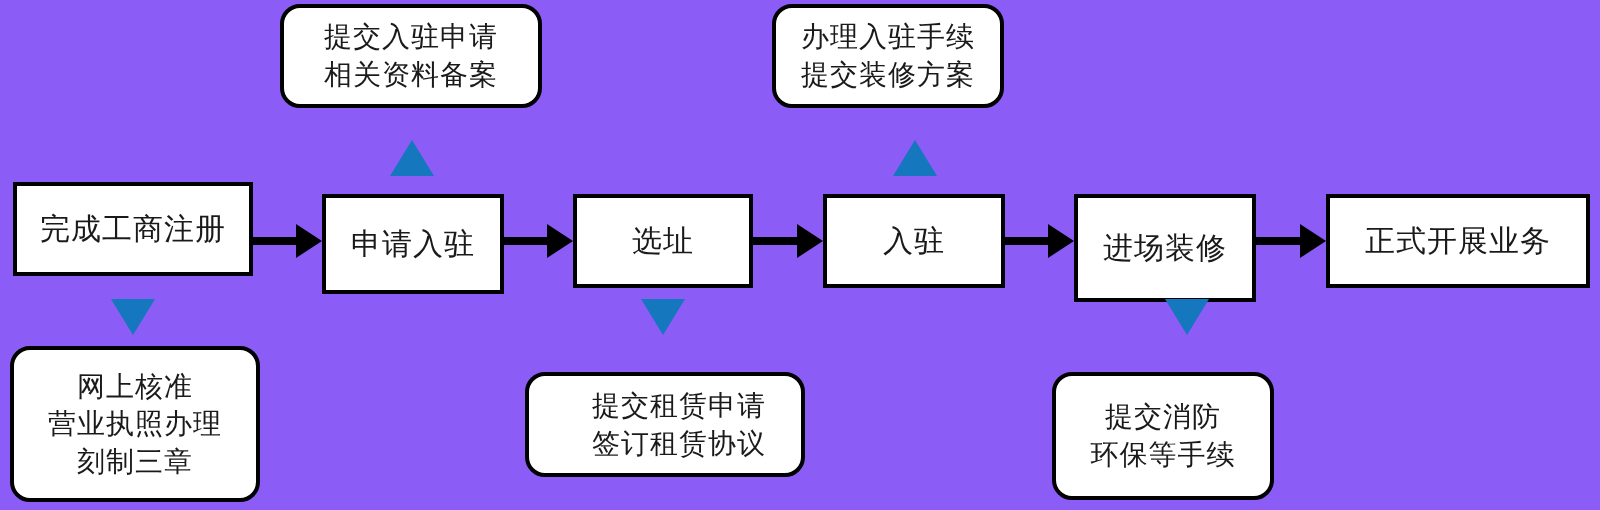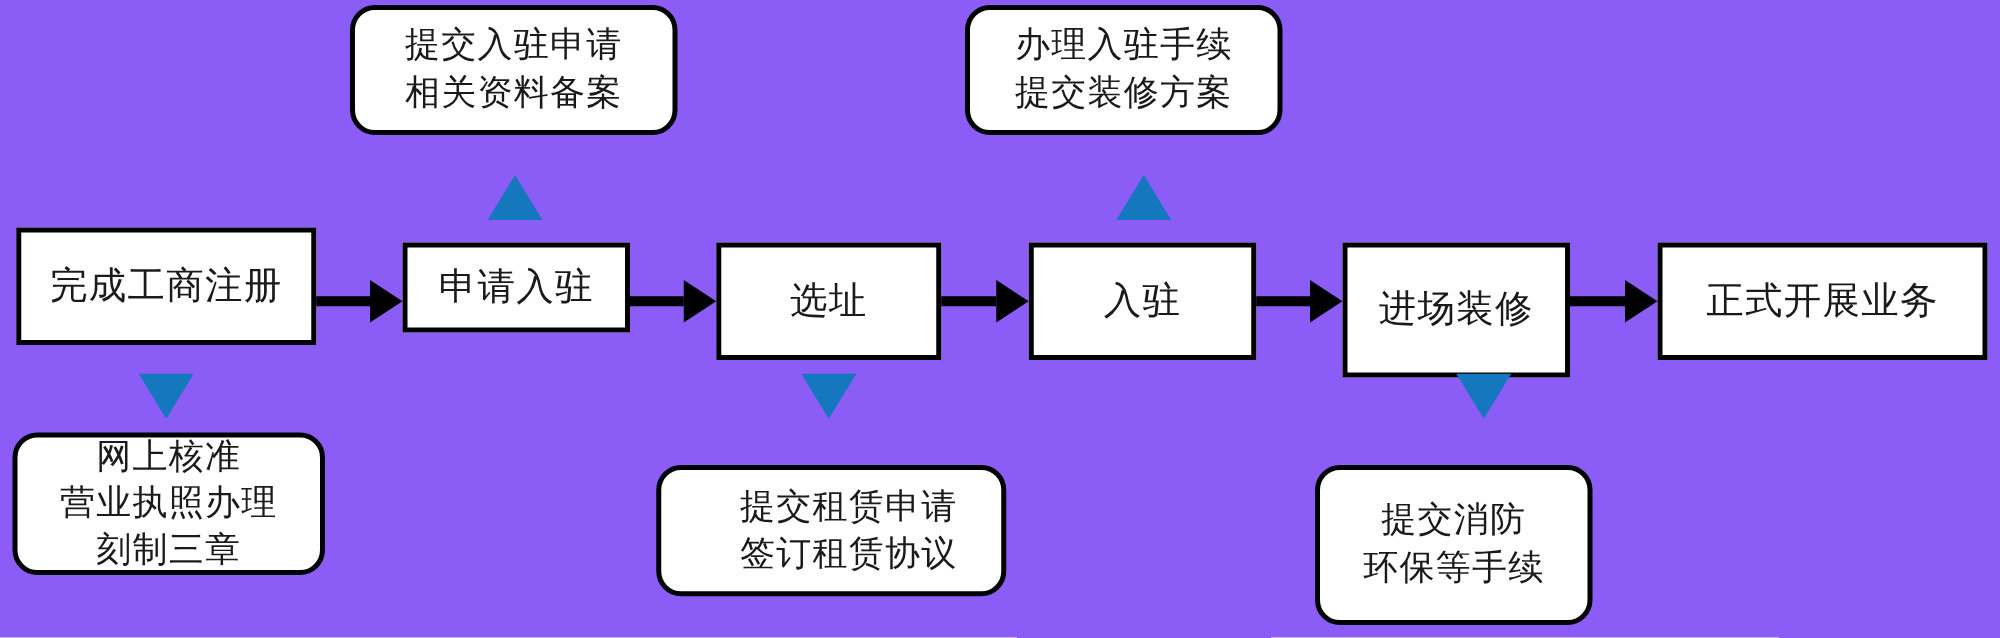--- a/index.html
+++ b/index.html
@@ -96,34 +96,34 @@
 </head>
 <body>
 
 <div id="canvas">
 
   <div class="note-box" style="left:280px; top:4px; width:262px; height:104px;">
     <span class="ln">提交入驻申请</span>
     <span class="ln">相关资料备案</span>
   </div>
 
-  <div class="note-box" style="left:772px; top:4px; width:254px; height:104px;">
+  <div class="note-box" style="left:772px; top:4px; width:232px; height:104px;">
     <span class="ln">办理入驻手续</span>
     <span class="ln">提交装修方案</span>
   </div>
 
   <div class="tri tri-up" style="left:390px; top:140px; border-bottom:36px solid #1577BE;"></div>
 
   <div class="tri tri-up" style="left:893px; top:140px; border-bottom:36px solid #1577BE;"></div>
 
   <div class="proc-box" style="left:13px; top:182px; width:240px; height:94px;">
     <span>完成工商注册</span>
   </div>
 
-  <div class="proc-box" style="left:322px; top:194px; width:182px; height:72px;">
+  <div class="proc-box" style="left:322px; top:194px; width:182px; height:100px;">
     <span>申请入驻</span>
   </div>
 
   <div class="proc-box" style="left:573px; top:194px; width:180px; height:94px;">
     <span>选址</span>
   </div>
 
   <div class="proc-box" style="left:823px; top:194px; width:182px; height:94px;">
     <span>入驻</span>
   </div>
@@ -160,21 +160,21 @@
     <span class="shaft" style="width:44px;"></span>
     <span class="head" style="left:44px;"></span>
   </div>
 
   <div class="tri tri-down" style="left:111px; top:299px; border-top:36px solid #1577BE;"></div>
 
   <div class="tri tri-down" style="left:641px; top:299px; border-top:36px solid #1577BE;"></div>
 
   <div class="tri tri-down" style="left:1165px; top:299px; border-top:36px solid #1577BE;"></div>
 
-  <div class="note-box" style="left:10px; top:346px; width:250px; height:114px;">
+  <div class="note-box" style="left:10px; top:346px; width:250px; height:156px;">
     <span class="ln">网上核准</span>
     <span class="ln">营业执照办理</span>
     <span class="ln">刻制三章</span>
   </div>
 
   <div class="note-box" style="left:525px; top:372px; width:280px; height:105px;padding-left:28px;">
     <span class="ln">提交租赁申请</span>
     <span class="ln">签订租赁协议</span>
   </div>
 

